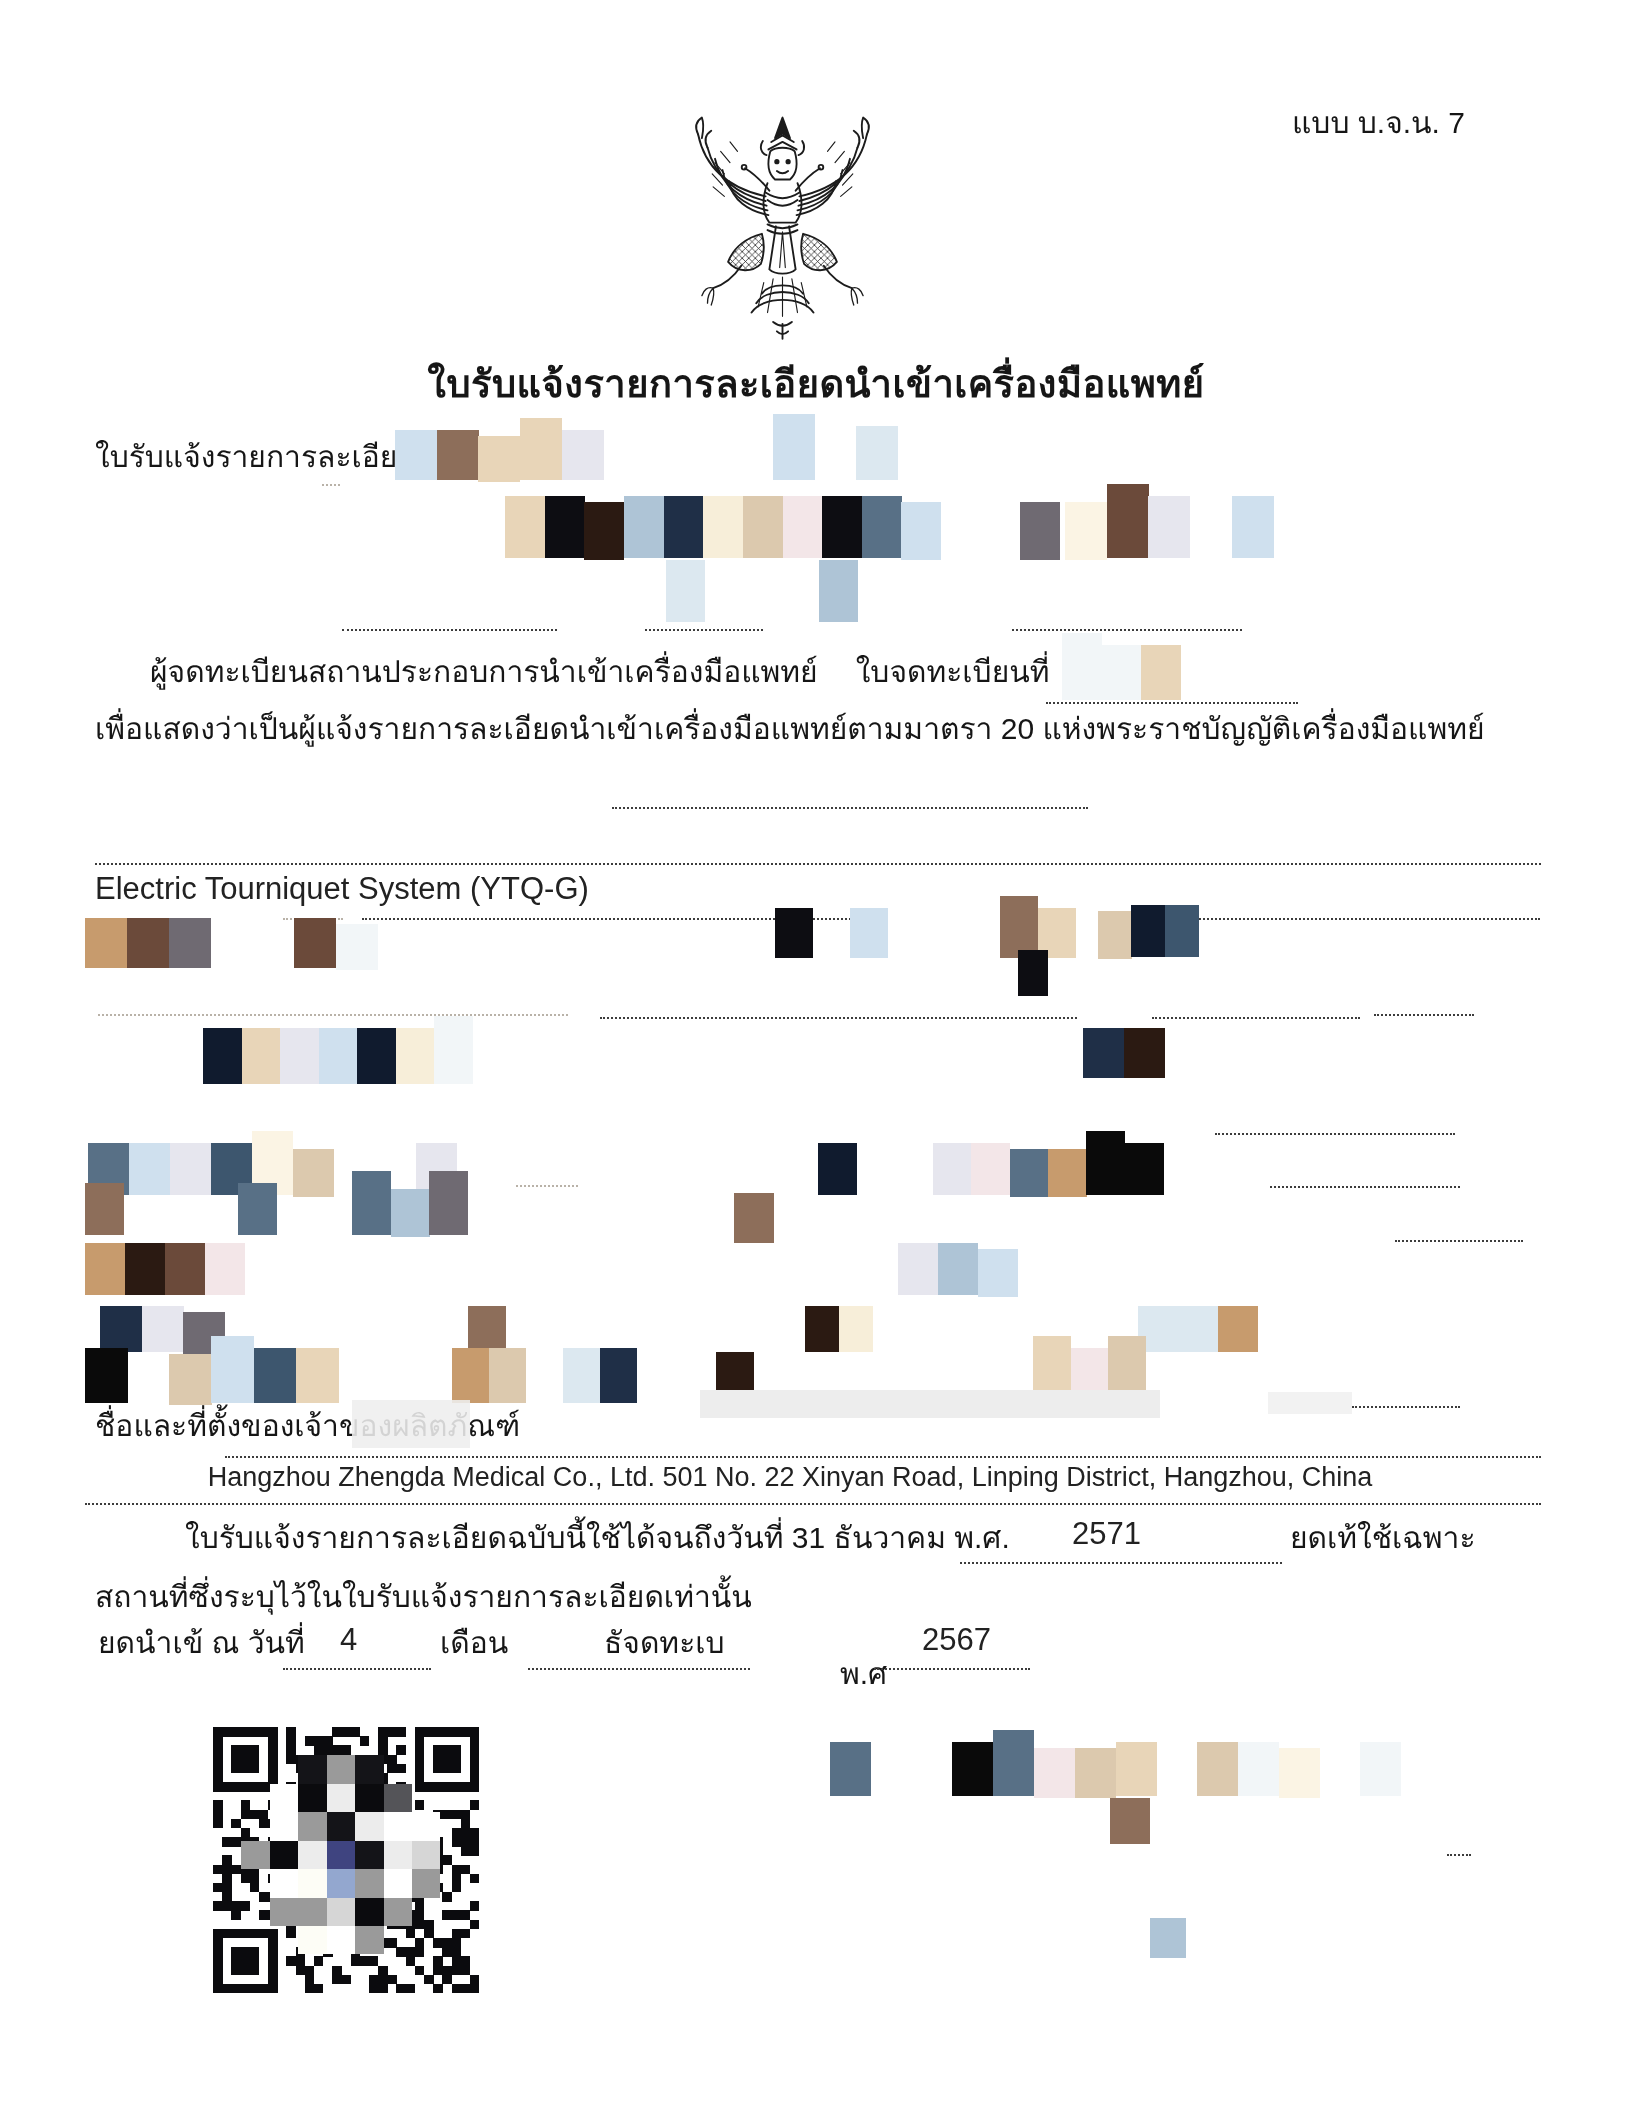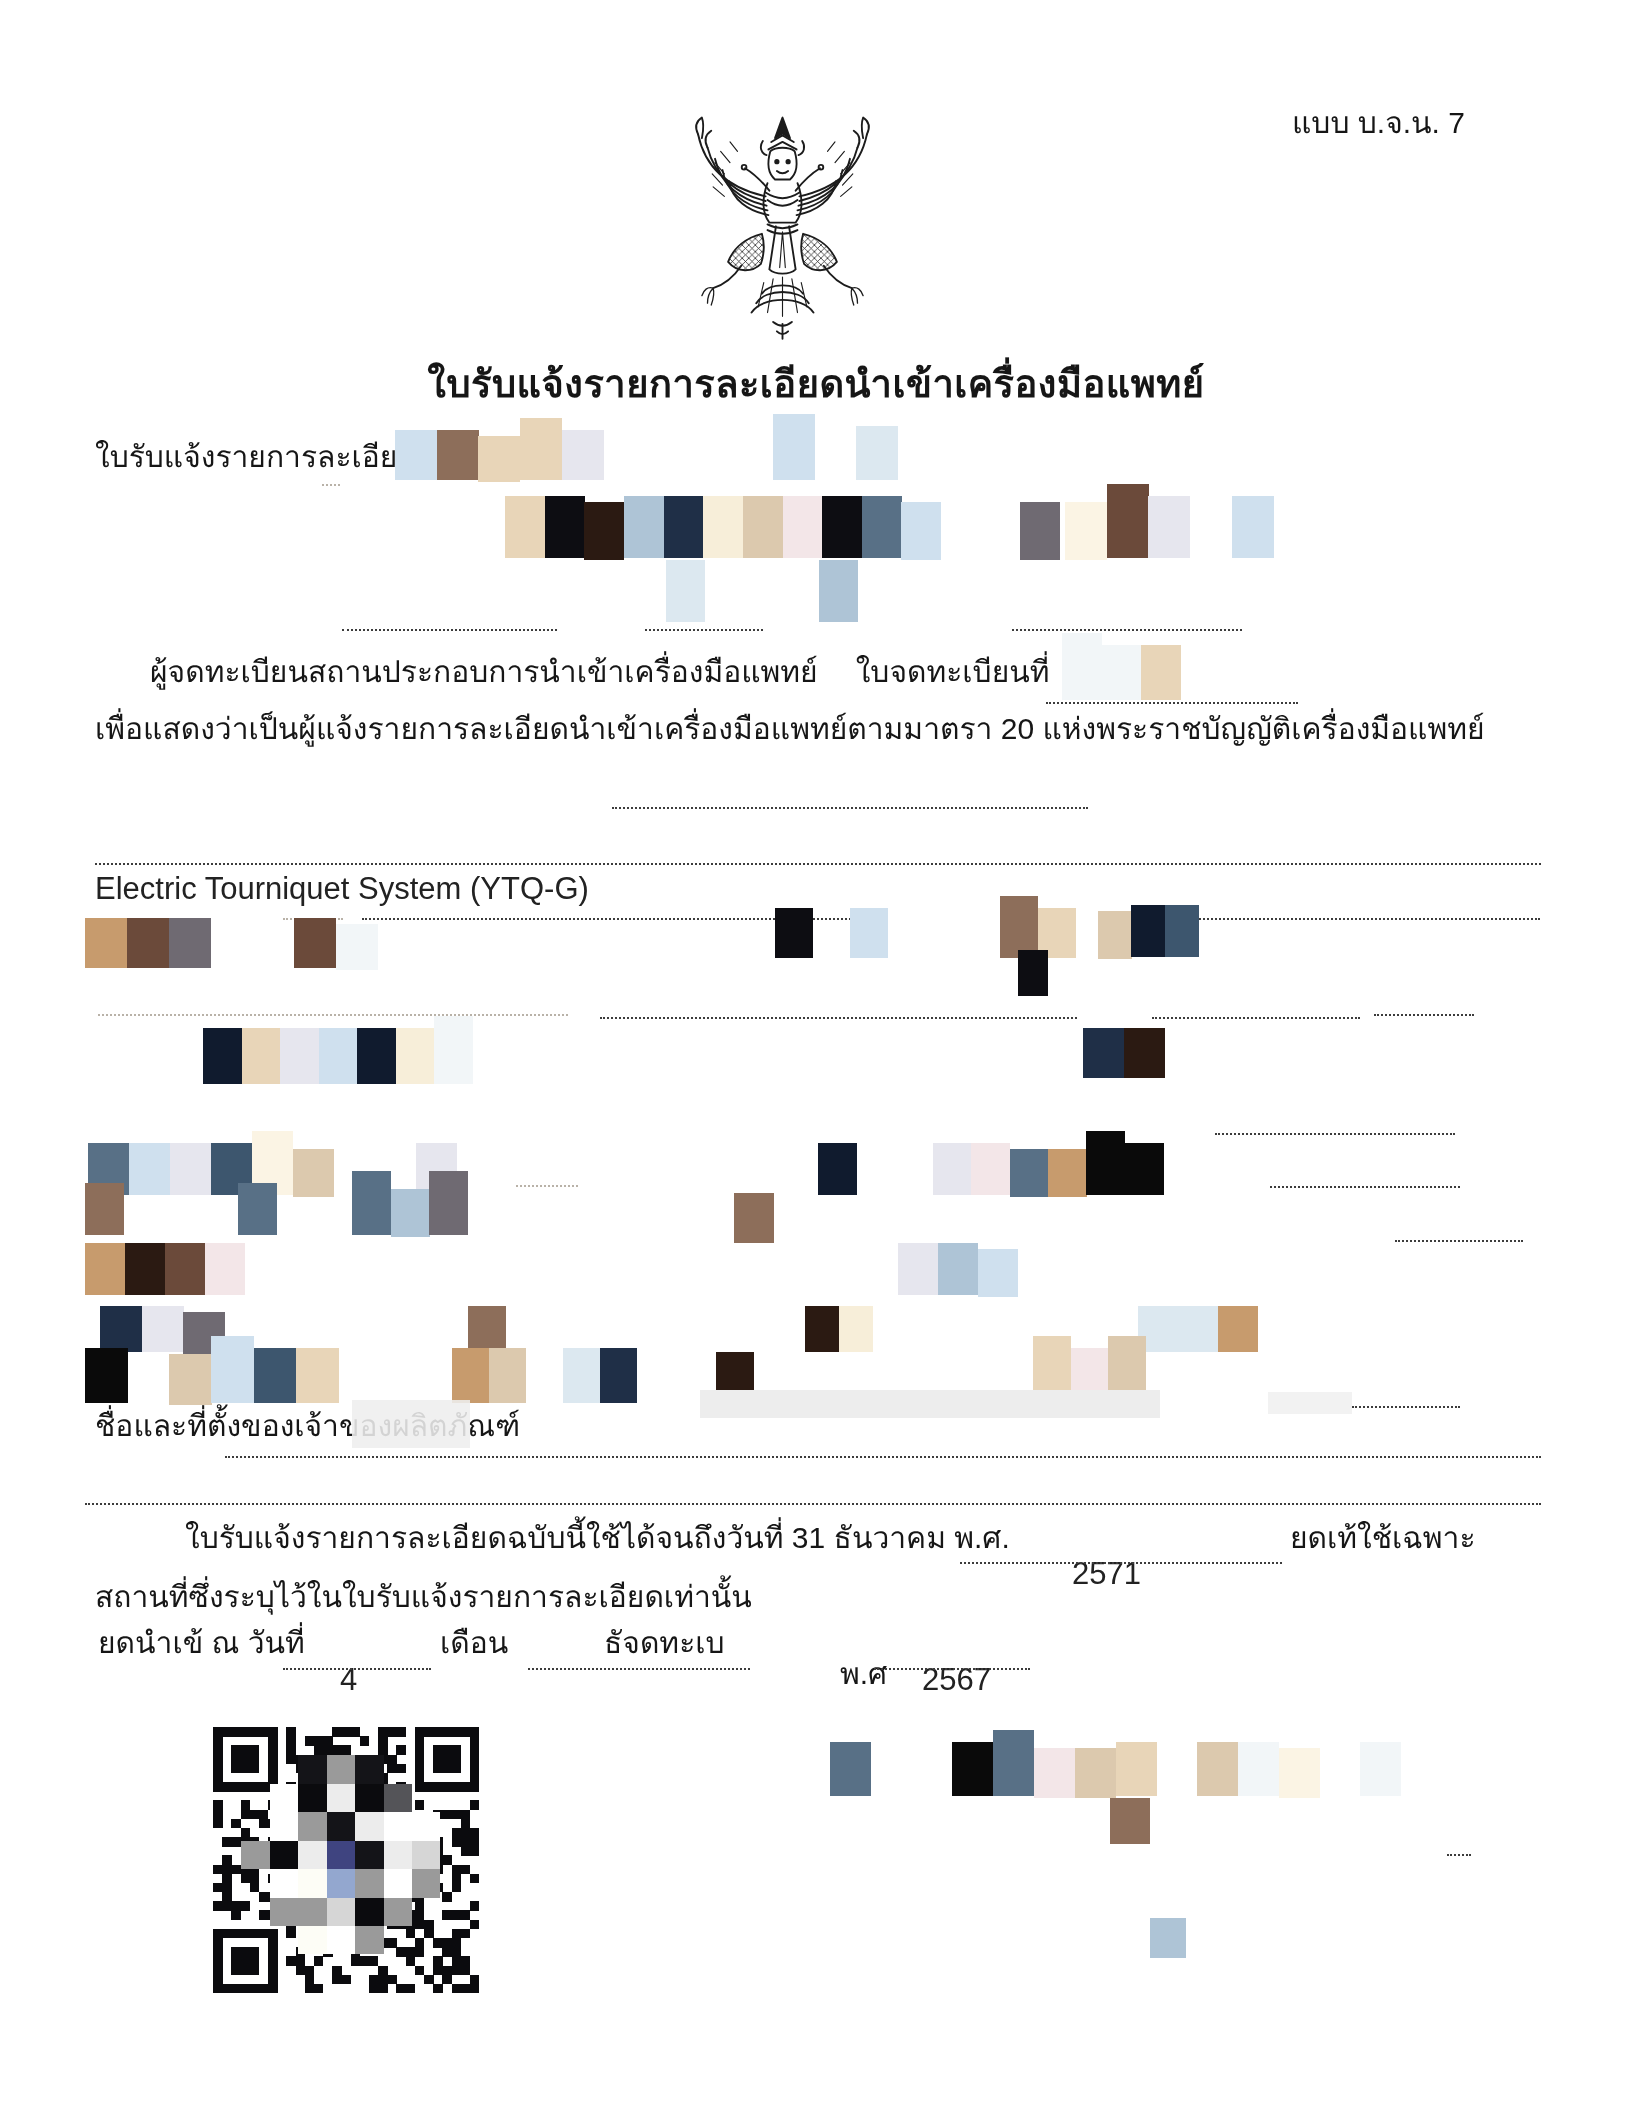--- a/index.html
+++ b/index.html
@@ -6,21 +6,21 @@
   .page{
     position:relative;width:1632px;height:2112px;background:#ffffff;
     font-family:"Liberation Sans",sans-serif;color:#1a1a1a;overflow:hidden;
   }
   .abs{position:absolute;}
   .th{font-size:30px;line-height:1.4;white-space:nowrap;color:#161616;}
   .title{font-size:38px;font-weight:bold;letter-spacing:.5px;}
   .latin{font-family:"Liberation Sans",sans-serif;}
   .device{font-size:31px;color:#222;}
   .addr{font-size:27px;color:#222;text-align:center;}
-  .num{font-size:31px;color:#222;margin-top:40px;}
+  .num{font-size:31px;color:#222;}
   .dotline{position:absolute;height:0;border-bottom:2px dotted #3c3c3c;}
   .dotline.faint{border-bottom-color:#b9b2a8;}
   .mosaic{position:absolute;}
   .mosaic .cell{position:absolute;}
   .greybar{position:absolute;}
   .qr{position:absolute;}
 </style>
 </head>
 <body>
 
@@ -90,20 +90,21 @@
 
   <div class="abs th" style="left:150px;top:651px;">
     <span>ผู้จดทะเบียนสถานประกอบการนำเข้าเครื่องมือแพทย์</span><span style="display:inline-block;width:38px;"></span><span>ใบจดทะเบียนที่</span>
   </div>
 
   <div class="abs th" style="left:95px;top:708px;">เพื่อแสดงว่าเป็นผู้แจ้งรายการละเอียดนำเข้าเครื่องมือแพทย์ตามมาตรา 20 แห่งพระราชบัญญัติเครื่องมือแพทย์</div>
 
   <div class="abs th" style="left:95px;top:1405px;">ชื่อและที่ตั้งของเจ้าของผลิตภัณฑ์</div>
 
   <div class="abs latin device" style="left:95px;top:871px;">Electric Tourniquet System (YTQ-G)</div>
+  <div class="abs latin addr" style="left:90px;top:1462px;width:1400px;">Hangzhou Zhengda Medical Co., Ltd. 501 No. 22 Xinyan Road, Linping District, Hangzhou, China</div>
 
   <div class="abs th" style="left:185px;top:1517px;">ใบรับแจ้งรายการละเอียดฉบับนี้ใช้ได้จนถึงวันที่ 31 ธันวาคม  พ.ศ.</div>
   <div class="abs latin num" style="left:1072px;top:1516px;">2571</div>
   <div class="abs th" style="left:1290px;top:1517px;">ยดเท้ใช้เฉพาะ</div>
   <div class="abs th" style="left:95px;top:1576px;">สถานที่ซึ่งระบุไว้ในใบรับแจ้งรายการละเอียดเท่านั้น</div>
 
   <div class="abs th" style="left:98px;top:1622px;">ยดนำเข้ ณ วันที่</div>
   <div class="abs latin num" style="left:340px;top:1622px;">4</div>
   <div class="abs th" style="left:440px;top:1622px;">เดือน</div>
   <div class="abs th" style="left:604px;top:1622px;">ธัจดทะเบ</div>

